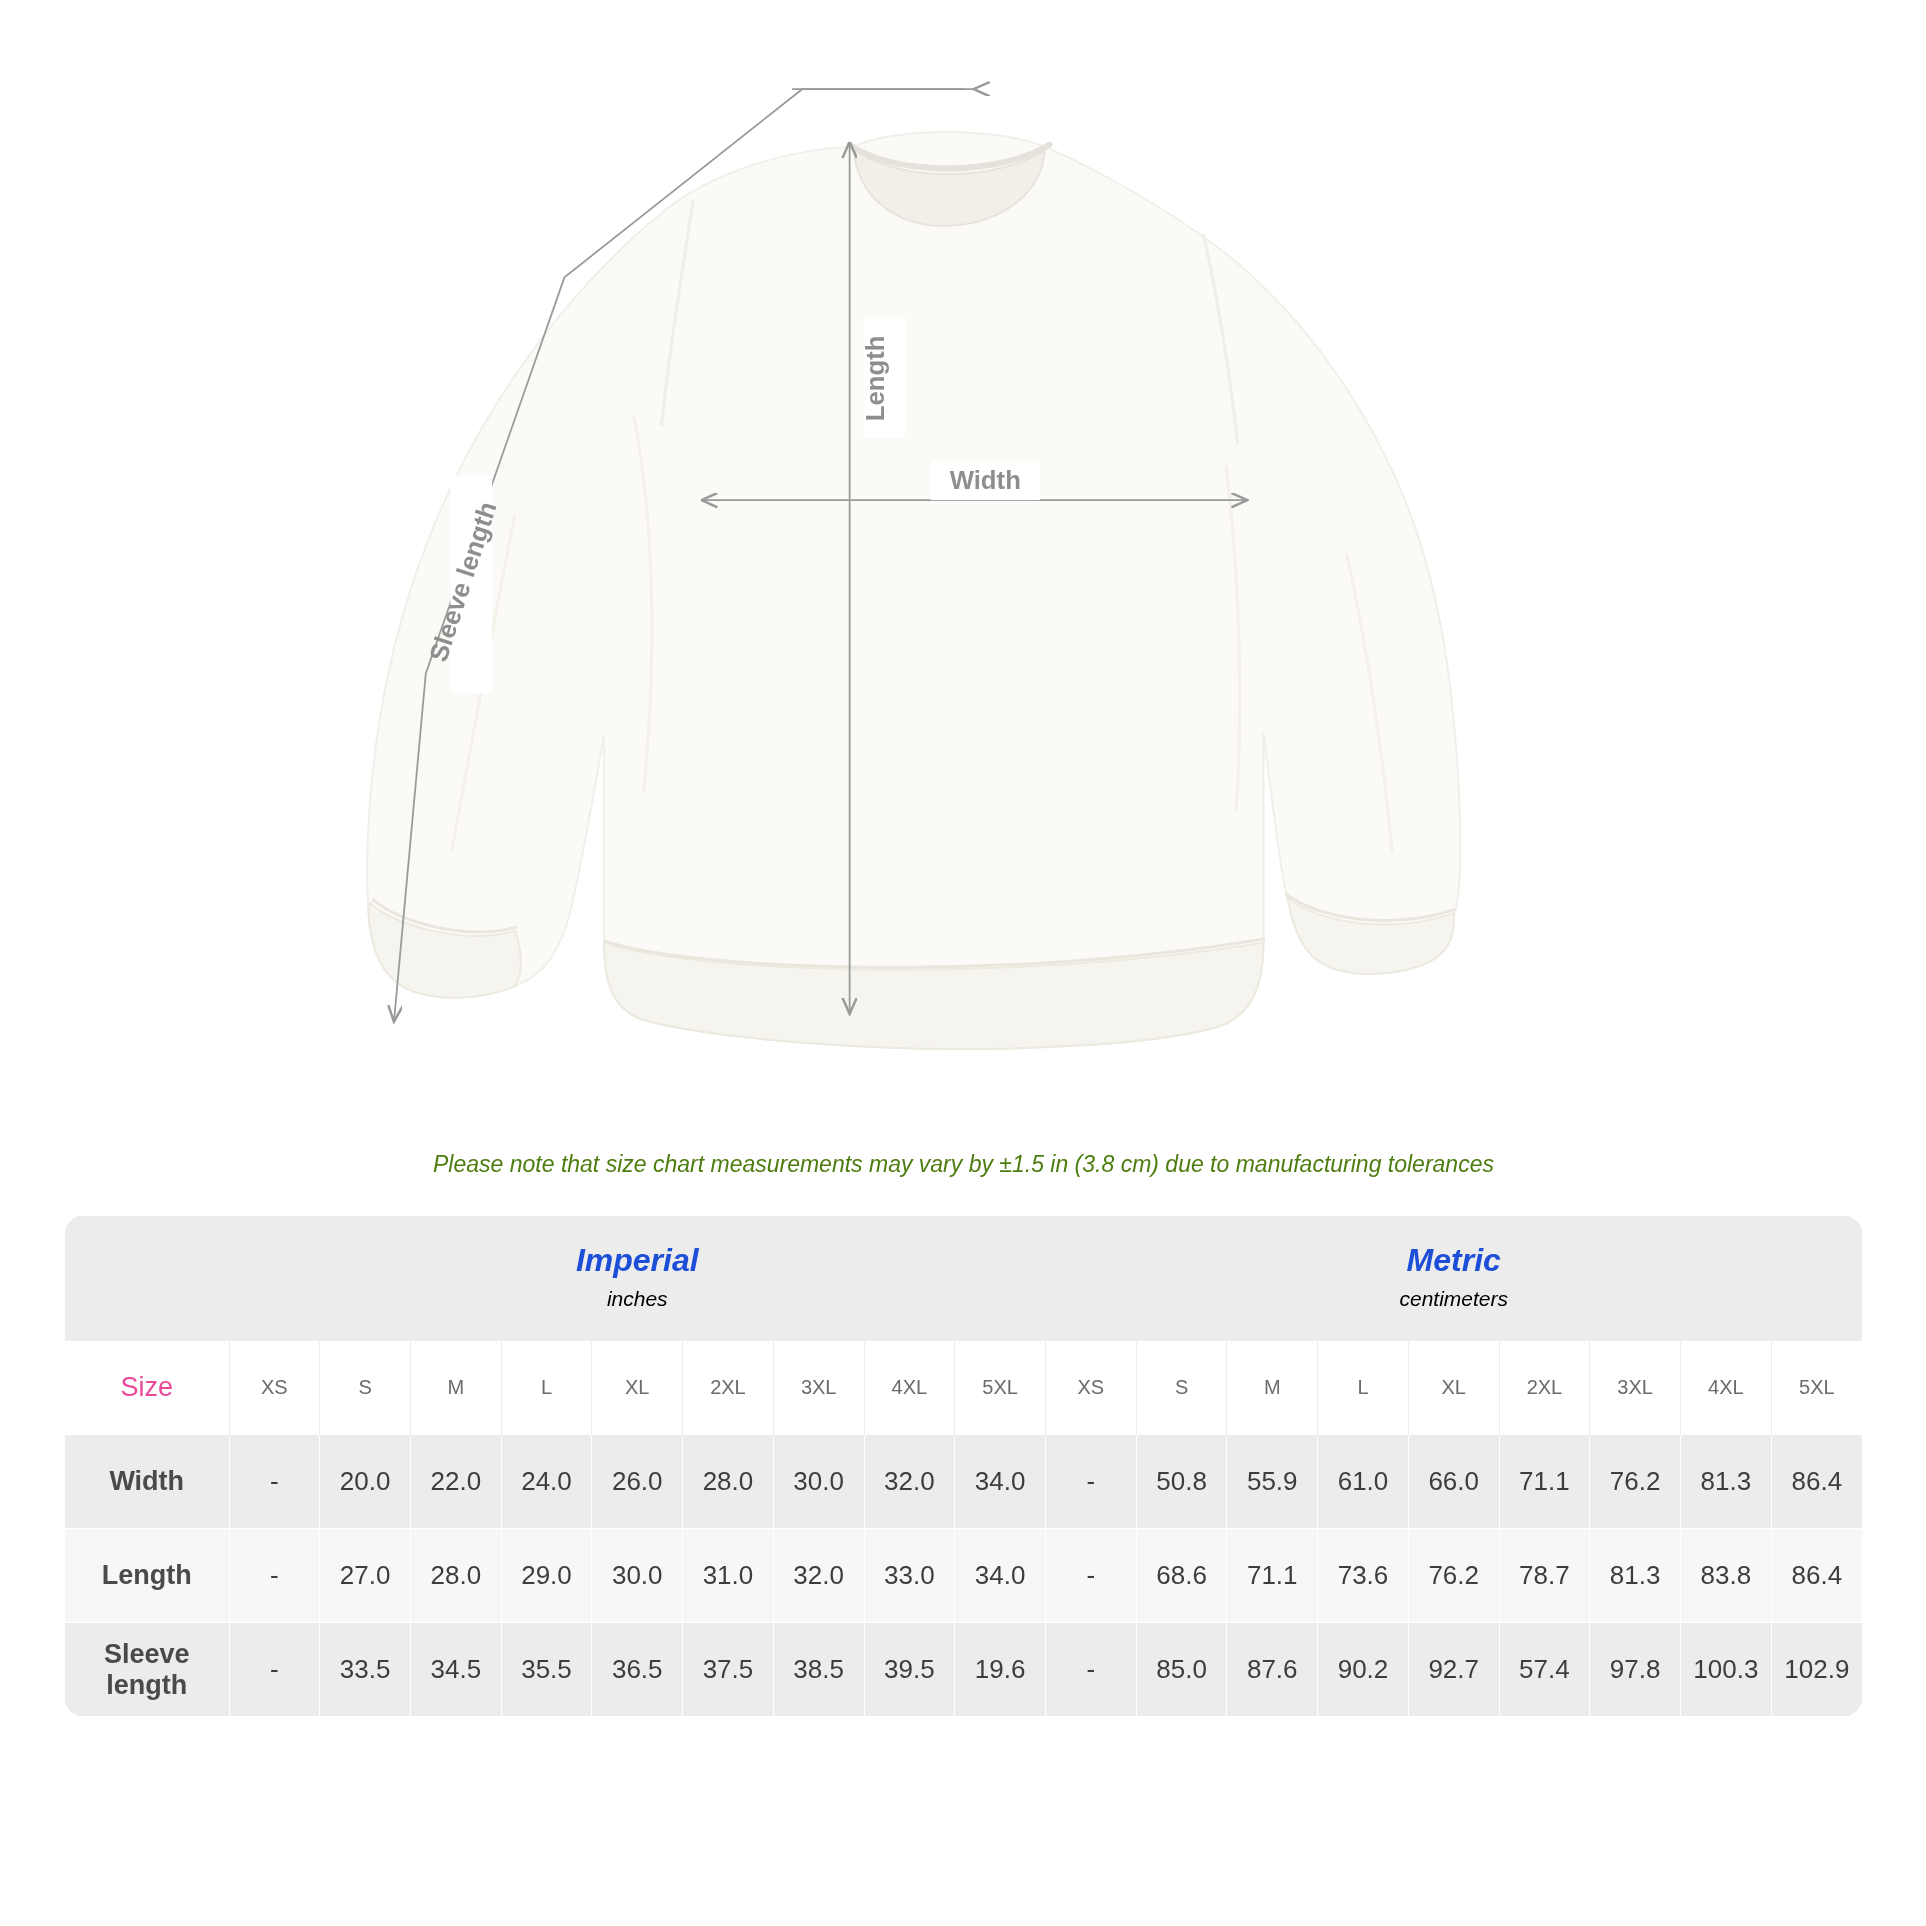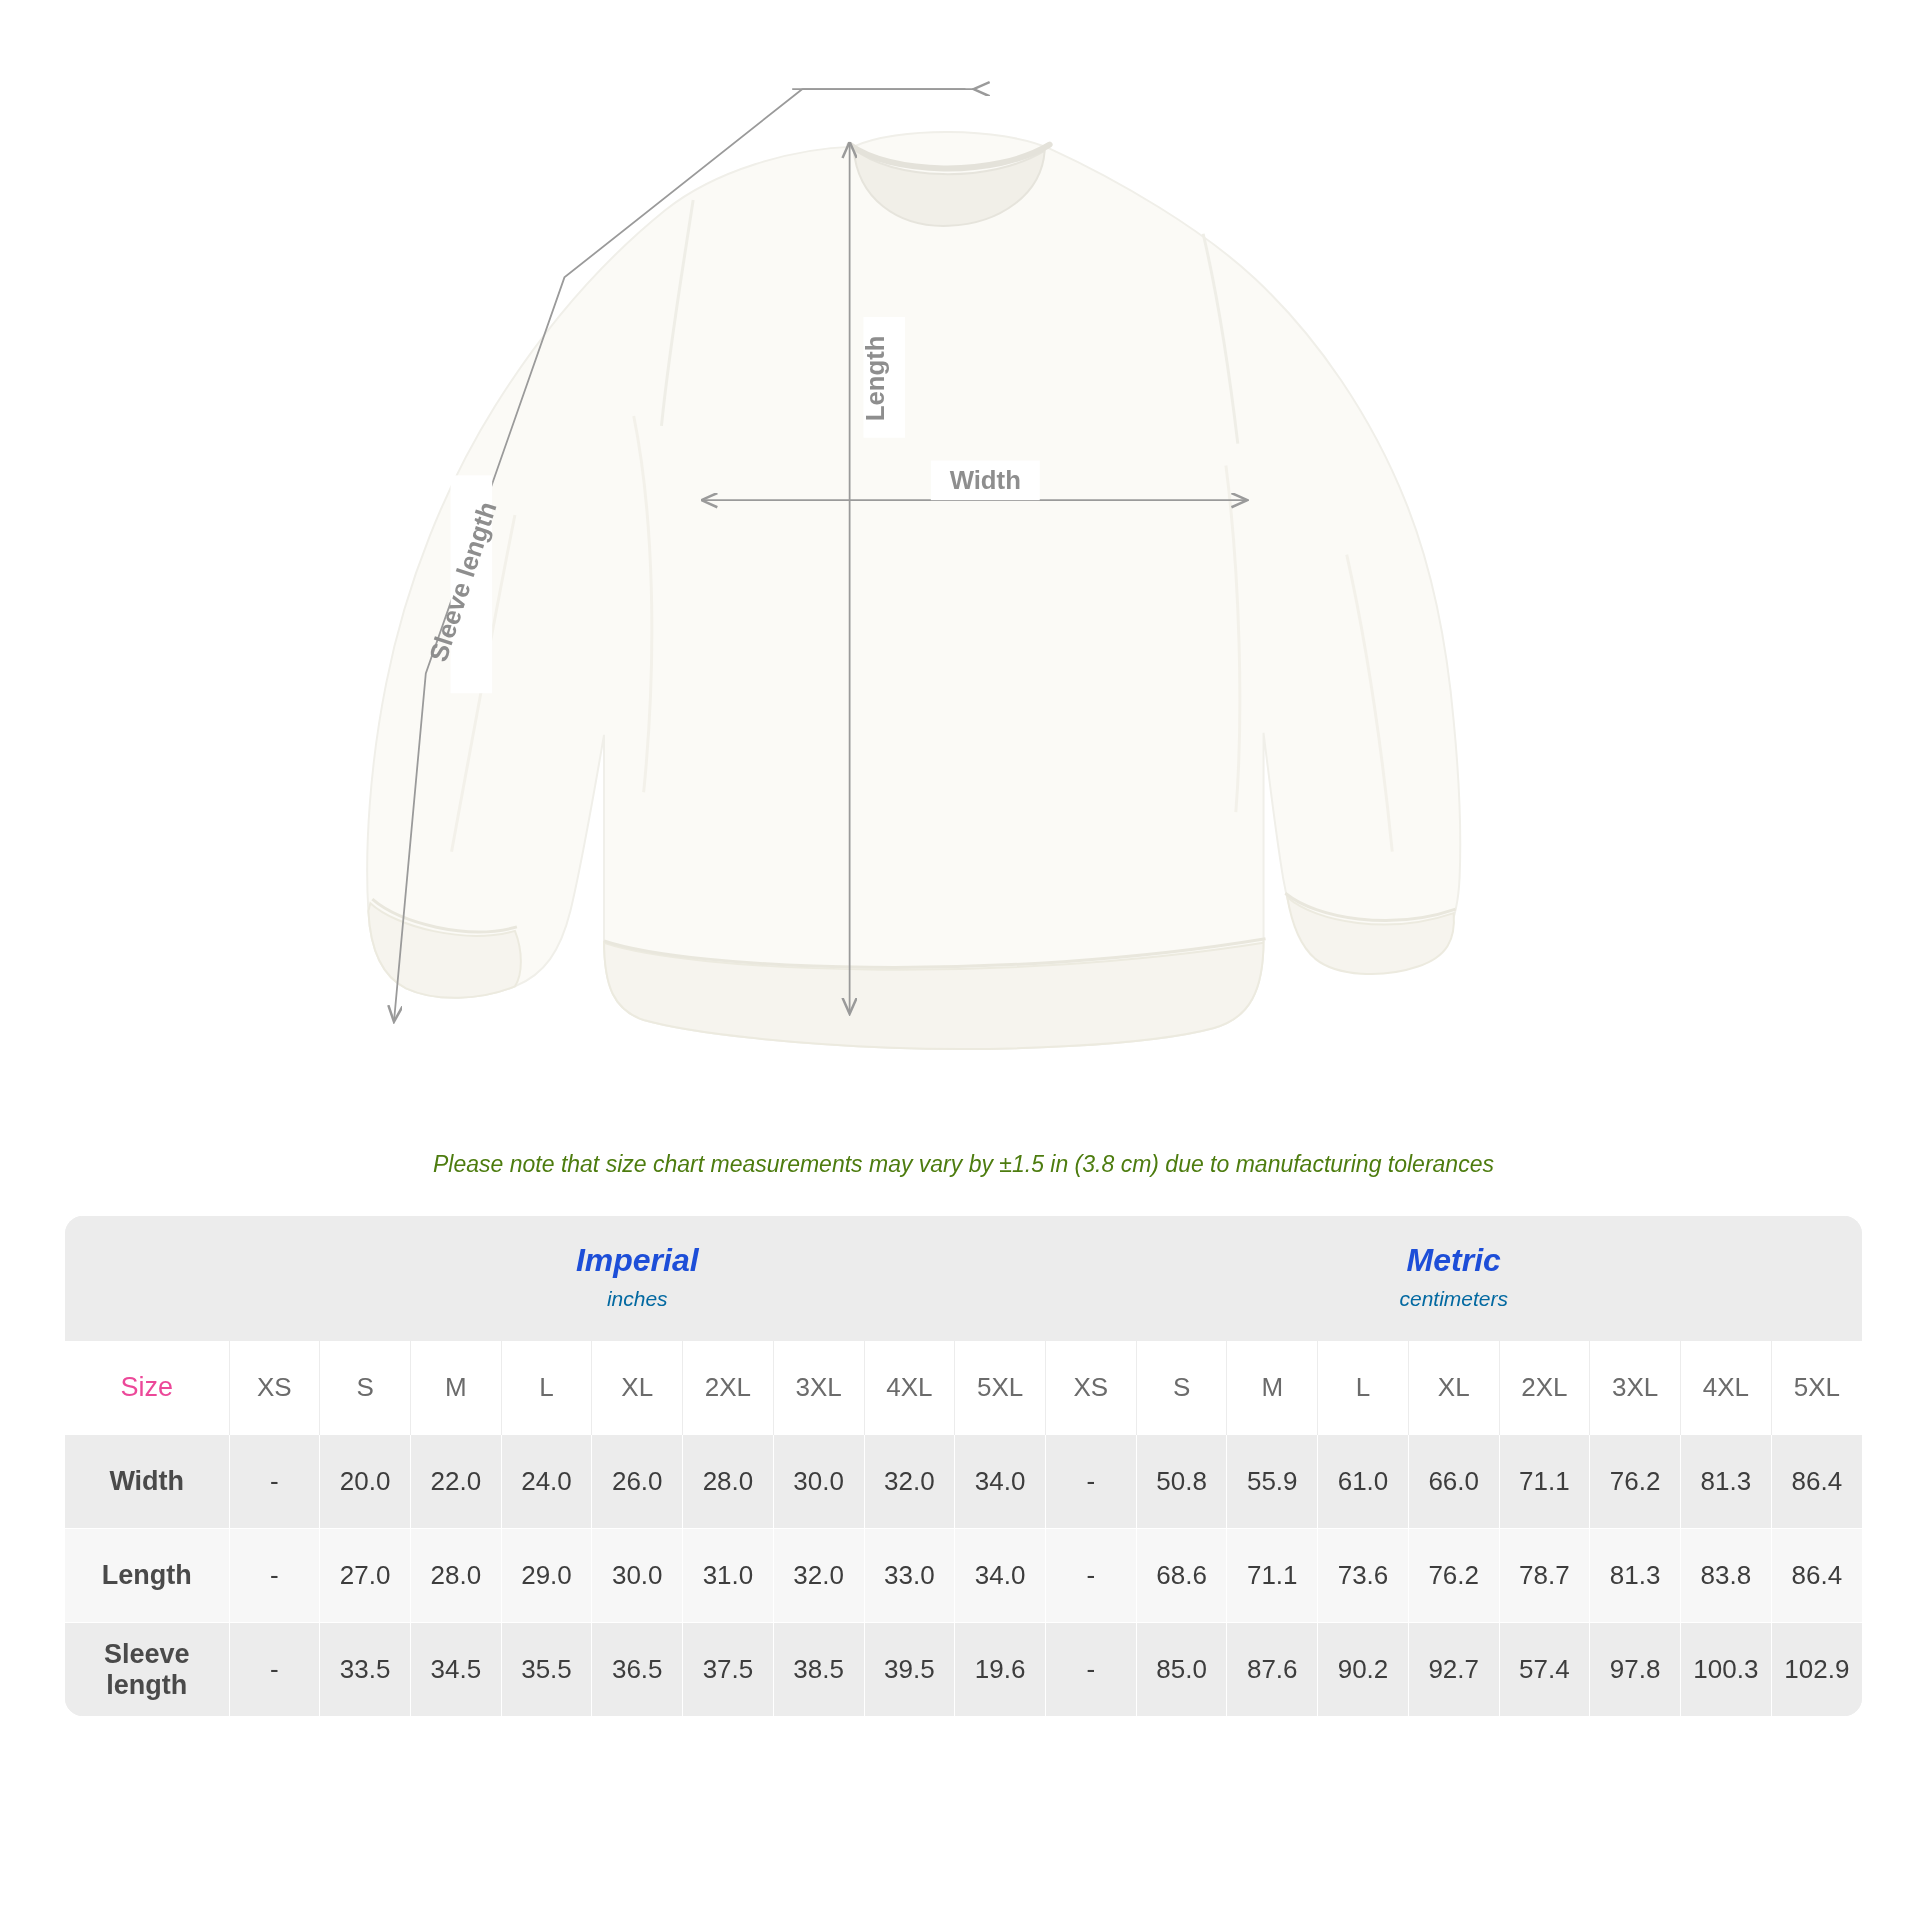--- a/index.html
+++ b/index.html
@@ -77,27 +77,27 @@
   }
   .unit-name {
     font-size: 32px;
     font-weight: bold;
     font-style: italic;
     color: #1d4ed8;
   }
   .unit-sub {
     font-size: 21px;
     font-style: italic;
-    color: #0369a1;
+    color: #000000;
     margin-top: 8px;
   }
   .head-row td {
     background: #ffffff;
     color: #6b6b6b;
-    font-size: 26px;
+    font-size: 20px;
     font-weight: bold;
     height: 91px;
     border-right: 1px solid #ececec;
   }
   .head-row td:last-child { border-right: none; }
   .head-row td.rowlabel {
     font-size: 27px;
     color: #ec4899;
   }
   .data-row td {

